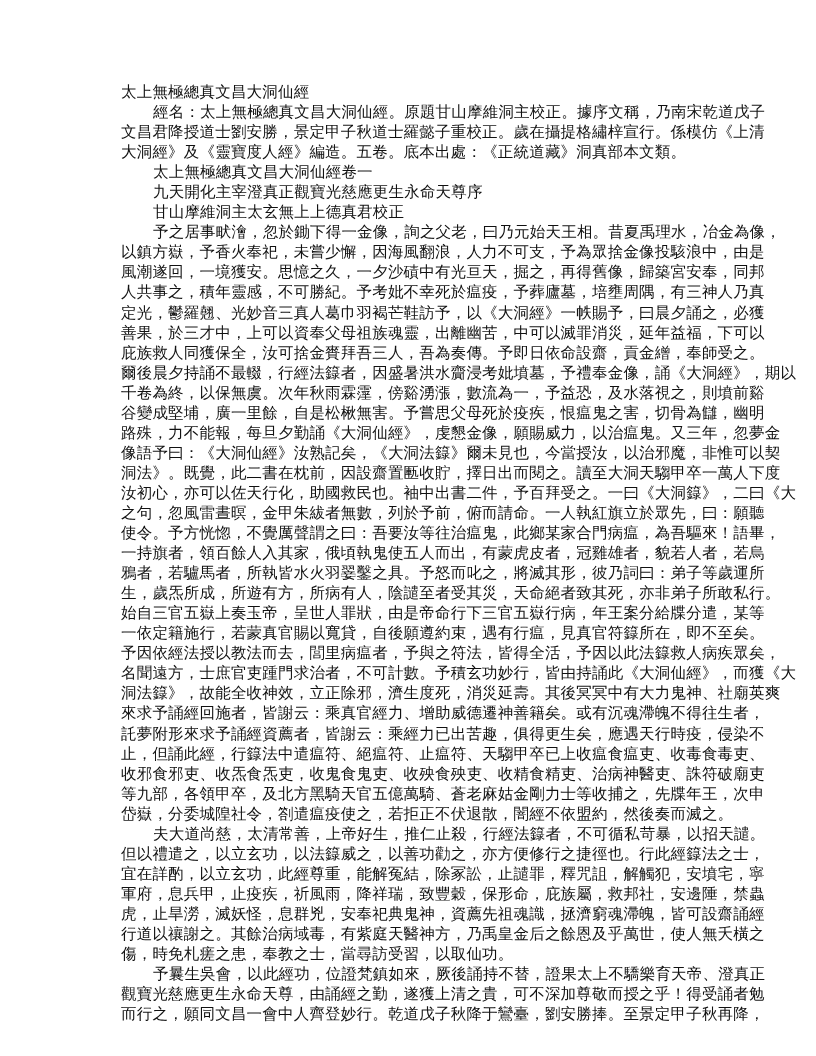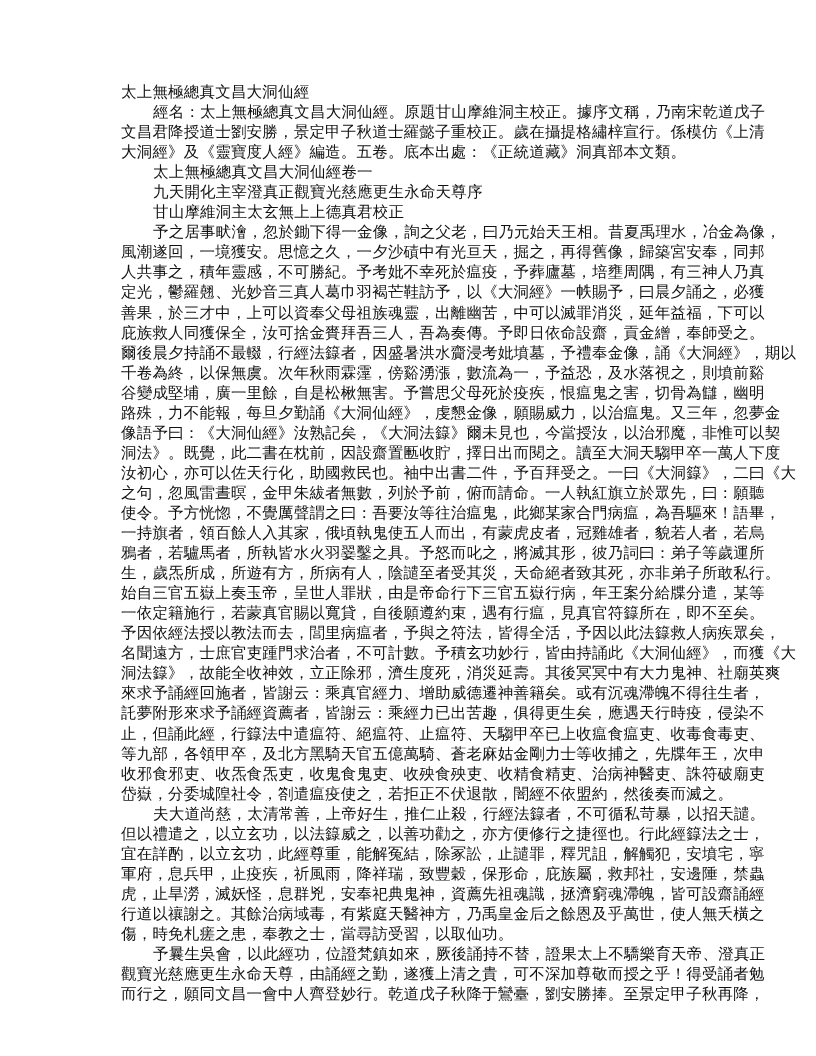--- a/index.html
+++ b/index.html
@@ -17,20 +17,21 @@
 
 <div class="page" id="page">
     <div class="line">太上無極總真文昌大洞仙經</div>
     <div class="line indent">經名：太上無極總真文昌大洞仙經。原題甘山摩維洞主校正。據序文稱，乃南宋乾道戊子</div>
     <div class="line">文昌君降授道士劉安勝，景定甲子秋道士羅懿子重校正。歲在攝提格繡梓宣行。係模仿《上清</div>
     <div class="line">大洞經》及《靈寶度人經》編造。五卷。底本出處：《正統道藏》洞真部本文類。</div>
     <div class="line indent">太上無極總真文昌大洞仙經卷一</div>
     <div class="line indent">九天開化主宰澄真正觀寶光慈應更生永命天尊序</div>
     <div class="line indent">甘山摩維洞主太玄無上上德真君校正</div>
     <div class="line indent">予之居事畎澮，忽於鋤下得一金像，詢之父老，曰乃元始天王相。昔夏禹理水，冶金為像，</div>
+    <div class="line">以鎮方嶽，予香火奉祀，未嘗少懈，因海風翻浪，人力不可支，予為眾捨金像投駭浪中，由是</div>
     <div class="line">風潮遂回，一境獲安。思憶之久，一夕沙磧中有光亘天，掘之，再得舊像，歸築宮安奉，同邦</div>
     <div class="line">人共事之，積年靈感，不可勝紀。予考妣不幸死於瘟疫，予葬廬墓，培壅周隅，有三神人乃真</div>
     <div class="line">定光，鬱羅翹、光妙音三真人葛巾羽褐芒鞋訪予，以《大洞經》一帙賜予，曰晨夕誦之，必獲</div>
     <div class="line">善果，於三才中，上可以資奉父母祖族魂靈，出離幽苦，中可以滅罪消災，延年益福，下可以</div>
     <div class="line">庇族救人同獲保全，汝可捨金賚拜吾三人，吾為奏傳。予即日依命設齋，貢金繒，奉師受之。</div>
     <div class="line">爾後晨夕持誦不最輟，行經法籙者，因盛暑洪水齎浸考妣墳墓，予禮奉金像，誦《大洞經》，期以</div>
     <div class="line">千卷為終，以保無虞。次年秋雨霖霪，傍谿湧漲，數流為一，予益恐，及水落視之，則墳前谿</div>
     <div class="line">谷變成堅埔，廣一里餘，自是松楸無害。予嘗思父母死於疫疾，恨瘟鬼之害，切骨為讎，幽明</div>
     <div class="line">路殊，力不能報，每旦夕勤誦《大洞仙經》，虔懇金像，願賜威力，以治瘟鬼。又三年，忽夢金</div>
     <div class="line">像語予曰：《大洞仙經》汝熟記矣，《大洞法籙》爾未見也，今當授汝，以治邪魔，非惟可以契</div>
@@ -42,22 +43,22 @@
     <div class="line">鴉者，若驢馬者，所執皆水火羽翣鑿之具。予怒而叱之，將滅其形，彼乃詞曰：弟子等歲運所</div>
     <div class="line">生，歲炁所成，所遊有方，所病有人，陰譴至者受其災，天命絕者致其死，亦非弟子所敢私行。</div>
     <div class="line">始自三官五嶽上奏玉帝，呈世人罪狀，由是帝命行下三官五嶽行病，年王案分給牒分遣，某等</div>
     <div class="line">一依定籍施行，若蒙真官賜以寬貸，自後願遵約束，遇有行瘟，見真官符籙所在，即不至矣。</div>
     <div class="line">予因依經法授以教法而去，閭里病瘟者，予與之符法，皆得全活，予因以此法籙救人病疾眾矣，</div>
     <div class="line">名聞遠方，士庶官吏踵門求治者，不可計數。予積玄功妙行，皆由持誦此《大洞仙經》，而獲《大</div>
     <div class="line">洞法籙》，故能全收神效，立正除邪，濟生度死，消災延壽。其後冥冥中有大力鬼神、社廟英爽</div>
     <div class="line">來求予誦經回施者，皆謝云：乘真官經力、增助威德遷神善籍矣。或有沉魂滯魄不得往生者，</div>
     <div class="line">託夢附形來求予誦經資薦者，皆謝云：乘經力已出苦趣，俱得更生矣，應遇天行時疫，侵染不</div>
     <div class="line">止，但誦此經，行籙法中遣瘟符、絕瘟符、止瘟符、天騶甲卒已上收瘟食瘟吏、收毒食毒吏、</div>
+    <div class="line">收邪食邪吏、收炁食炁吏，收鬼食鬼吏、收殃食殃吏、收精食精吏、治病神醫吏、誅符破廟吏</div>
     <div class="line">等九部，各領甲卒，及北方黑騎天官五億萬騎、蒼老麻姑金剛力士等收捕之，先牒年王，次申</div>
-    <div class="line">收邪食邪吏、收炁食炁吏，收鬼食鬼吏、收殃食殃吏、收精食精吏、治病神醫吏、誅符破廟吏</div>
     <div class="line">岱嶽，分委城隍社令，劄遣瘟疫使之，若拒正不伏退散，闇經不依盟約，然後奏而滅之。</div>
     <div class="line indent">夫大道尚慈，太清常善，上帝好生，推仁止殺，行經法籙者，不可循私苛暴，以招天譴。</div>
     <div class="line">但以禮遣之，以立玄功，以法籙威之，以善功勸之，亦方便修行之捷徑也。行此經籙法之士，</div>
     <div class="line">宜在詳酌，以立玄功，此經尊重，能解冤結，除冢訟，止譴罪，釋咒詛，解觸犯，安墳宅，寧</div>
     <div class="line">軍府，息兵甲，止疫疾，祈風雨，降祥瑞，致豐穀，保形命，庇族屬，救邦社，安邊陲，禁蟲</div>
     <div class="line">虎，止旱澇，滅妖怪，息群兇，安奉祀典鬼神，資薦先祖魂識，拯濟窮魂滯魄，皆可設齋誦經</div>
     <div class="line">行道以禳謝之。其餘治病域毒，有紫庭天醫神方，乃禹皇金后之餘恩及乎萬世，使人無夭橫之</div>
     <div class="line">傷，時免札瘥之患，奉教之士，當尋訪受習，以取仙功。</div>
     <div class="line indent">予曩生吳會，以此經功，位證梵鎮如來，厥後誦持不替，證果太上不驕樂育天帝、澄真正</div>
     <div class="line">觀寶光慈應更生永命天尊，由誦經之勤，遂獲上清之貴，可不深加尊敬而授之乎！得受誦者勉</div>

